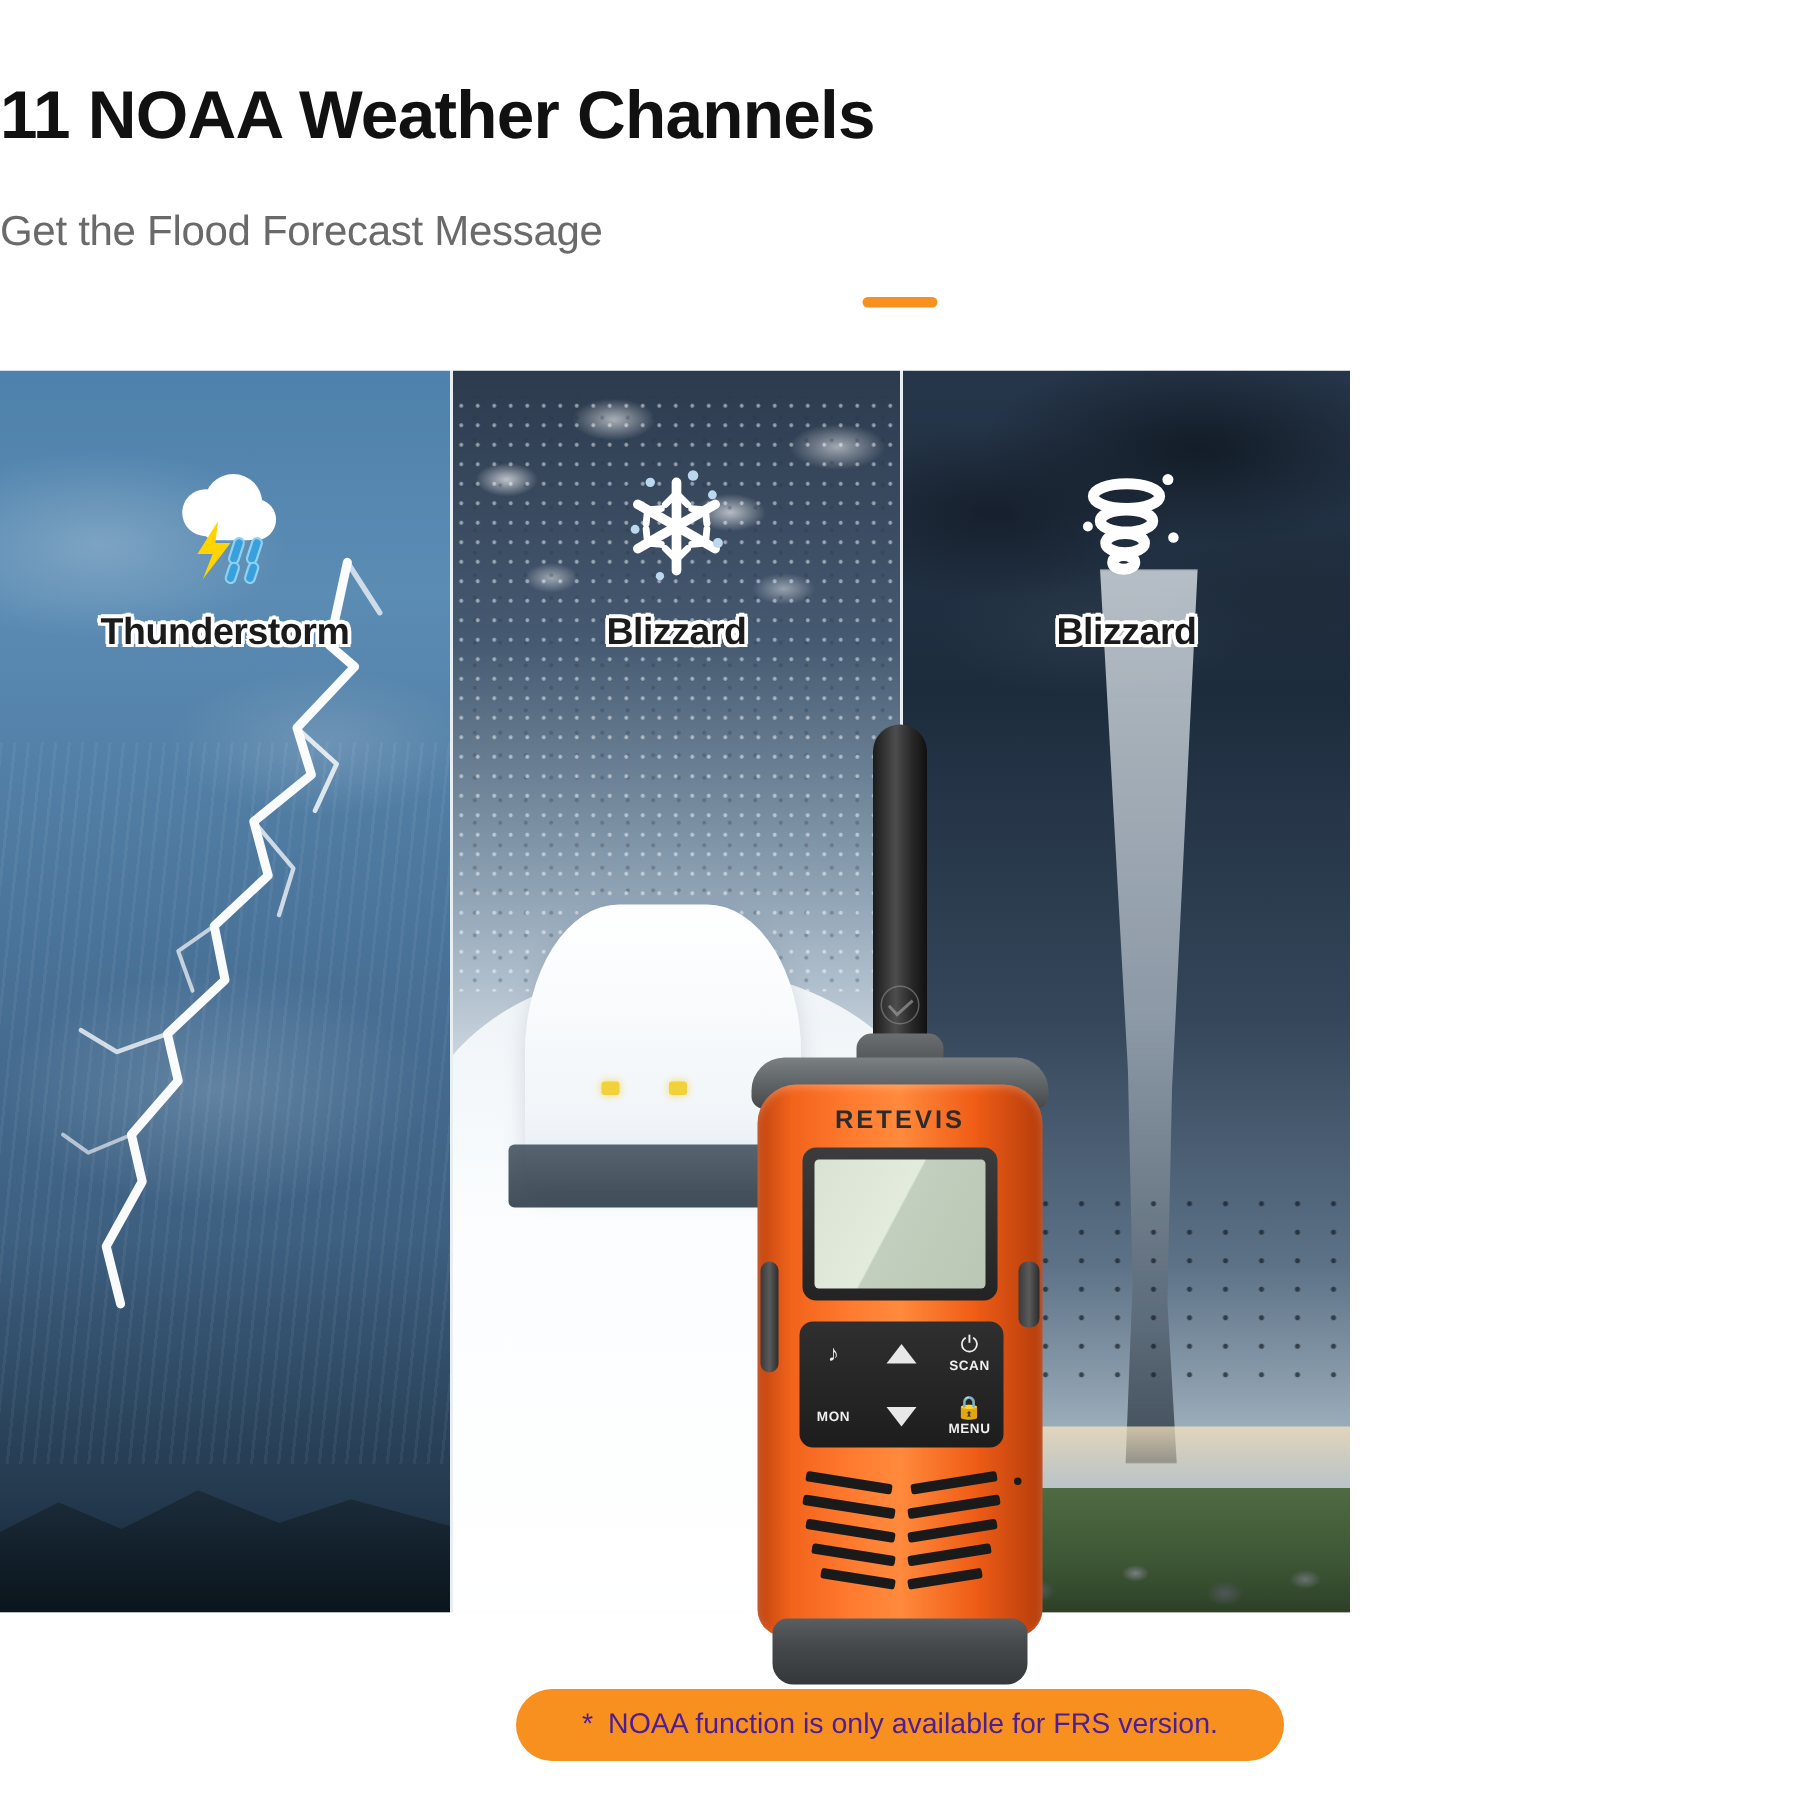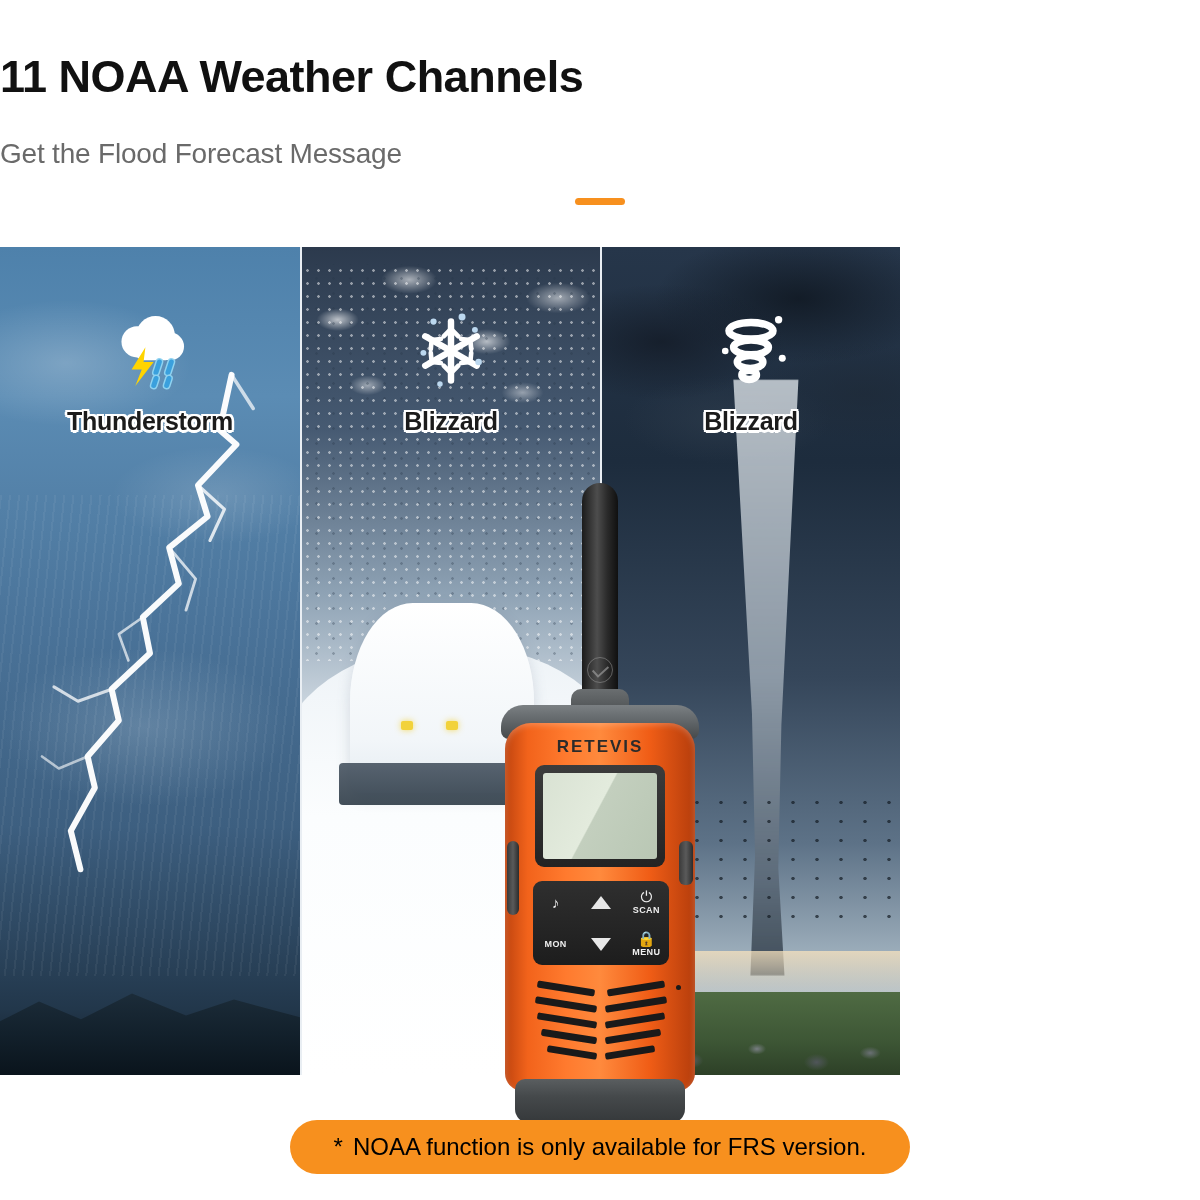--- a/index.html
+++ b/index.html
@@ -280,22 +280,22 @@
     background: linear-gradient(180deg,#5a5e60 0%,#45494b 40%,#35383a 100%);
     border-radius: 10px 10px 14px 14px;
   }
 
   
   .footnote-wrap {
     position:absolute; left:0; right:0; bottom:26px;
     display:flex; justify-content:center; z-index:30;
   }
   .footnote {
-    background:#f7901e; color:#000000;
-    font-size:24px; font-weight:400;
+    background:#f7901e; color:#4c1d95;
+    font-size:19px; font-weight:400;
     padding: 13px 44px; border-radius: 999px;
     white-space: nowrap;
   }
   .footnote .star { margin-right: 10px; }
 </style>
 </head>
 <body>
 
 <div class="header">
   <div class="headline">11 NOAA Weather Channels</div>

